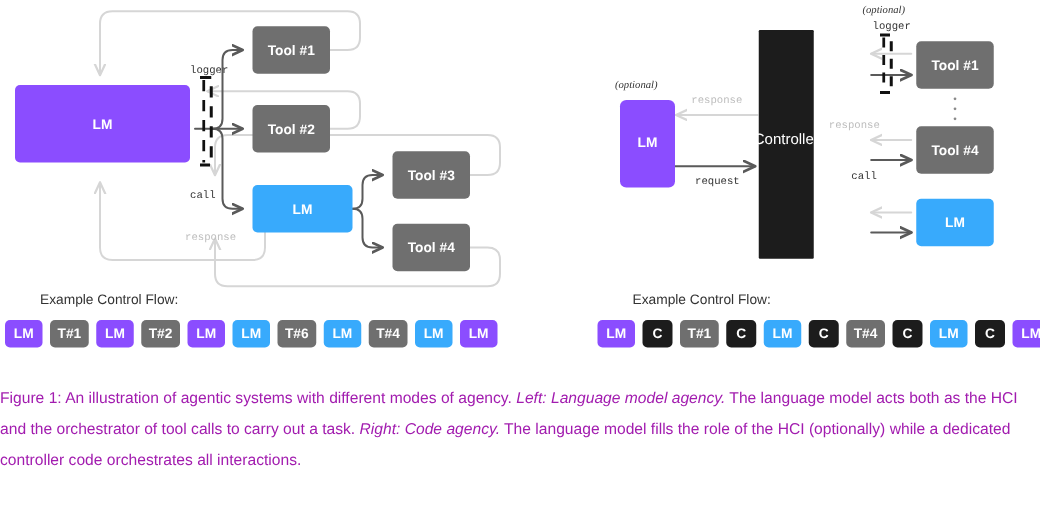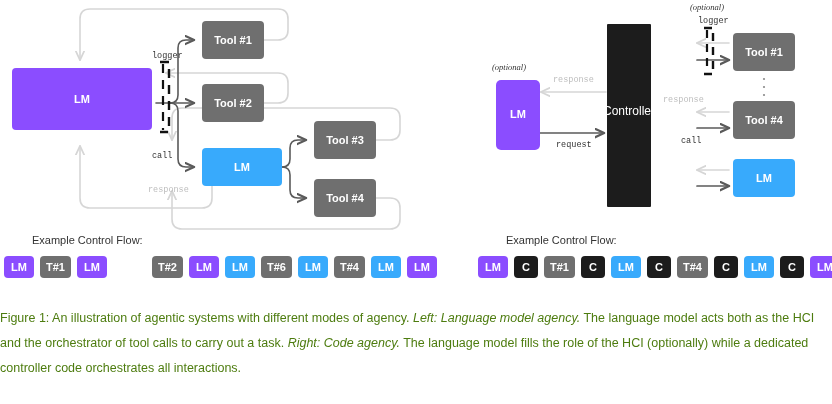--- a/index.html
+++ b/index.html
@@ -40,21 +40,21 @@
     display:flex;align-items:center;justify-content:center;
     color:#fff;font-size:11px;font-weight:bold;
     font-family:"Liberation Sans","DejaVu Sans",sans-serif;
     padding:0 6px;box-sizing:border-box;
   }
   .chip.narrow{min-width:24px;padding:0 4px;}
 
   .caption{
     position:absolute;left:0;top:306px;width:824px;
     font-family:"Liberation Sans","DejaVu Sans",sans-serif;
-    font-size:12.5px;line-height:25px;color:#4d7c0f;
+    font-size:12.5px;line-height:25px;color:#a21caf;
   }
   .caption i{font-style:italic;}
 </style>
 </head>
 <body>
 
 <div class="fig">
 
   <svg class="diagram" viewBox="0 0 832 232">
     <defs>
@@ -187,21 +187,21 @@
       <text class="edgelabel dim" x="663" y="102">response</text>
       <text class="edgelabel" x="681" y="143">call</text>
     </g>
   </svg>
 
   <div class="cf-title" style="left:4px;top:234px;">Example Control Flow:</div>
   <div class="cf-row" id="cf-left" style="left:4px;top:256px;">
       <div class="chip" style="background: rgb(139, 77, 255);">LM</div>
       <div class="chip" style="background: rgb(111, 111, 111);">T#1</div>
       <div class="chip" style="background: rgb(139, 77, 255);">LM</div>
-      <div class="chip" style="background: rgb(111, 111, 111); margin-left: 39px;">T#2</div>
+      <div class="chip" style="background: rgb(111, 111, 111);">T#2</div>
       <div class="chip" style="background: rgb(139, 77, 255);">LM</div>
       <div class="chip" style="background: rgb(56, 170, 252);">LM</div>
       <div class="chip" style="background: rgb(111, 111, 111);">T#6</div>
       <div class="chip" style="background: rgb(56, 170, 252);">LM</div>
       <div class="chip" style="background: rgb(111, 111, 111);">T#4</div>
       <div class="chip" style="background: rgb(56, 170, 252);">LM</div>
       <div class="chip" style="background: rgb(139, 77, 255);">LM</div>
     </div>
 
   <div class="cf-title" style="left:478px;top:234px;">Example Control Flow:</div>

